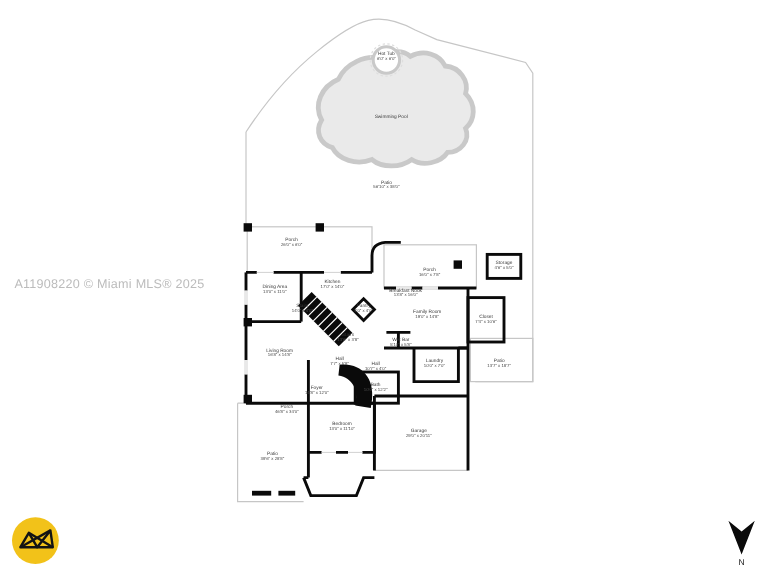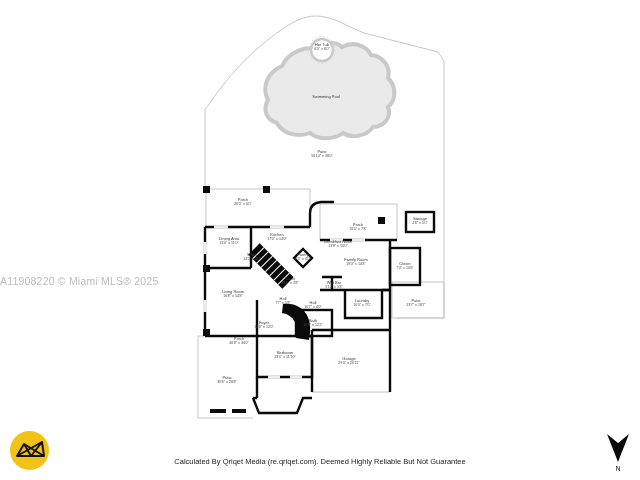--- a/index.html
+++ b/index.html
@@ -2,22 +2,22 @@
 <html><head>
 <meta charset="utf-8">
 <style>
   html,body{margin:0;padding:0;}
   .page{
     position:relative;width:640px;height:480px;background:#ffffff;overflow:hidden;
     font-family:"Liberation Sans",sans-serif;
   }
   .plan-svg{position:absolute;left:0;top:0;width:640px;height:480px;}
   .watermark{
-    position:absolute;left:0;top:231px;font-size:10.5px;color:#bcbcbc;
-    letter-spacing:.2px;white-space:nowrap;margin-top:44px;
+    position:absolute;left:12px;top:231px;font-size:10.5px;color:#bcbcbc;
+    letter-spacing:.2px;white-space:nowrap;
   }
   .rlabel{
     position:absolute;transform:translate(-50%,-50%);text-align:center;
     color:#3a3a3a;font-size:4px;line-height:1.3;white-space:nowrap;z-index:3;
   }
   .rlabel .dims{font-size:3.6px;color:#4a4a4a;}
   .footer{
     position:absolute;left:0;right:0;top:457px;text-align:center;
     font-size:7.5px;color:#222;white-space:nowrap;
   }
@@ -212,21 +212,20 @@
       <circle cx="20.5" cy="20.5" r="19.5" fill="#f2c219"></circle>
       <g stroke="#141414" stroke-width="2" fill="none" stroke-linejoin="round">
         <path d="M8,26 L15,14 L22,26 Z"></path>
         <path d="M22,26 L33,12 L35,26 Z"></path>
         <path d="M15,14 L35,26"></path>
         <path d="M8,26 L33,12"></path>
       </g>
     </svg>
   </div>
 
-  <div class="footer">Calculated By Qriqet Media (re.qriqet.com). Deemed Highly Reliable But Not Guarantee</div>
 
   <div class="compass">
     <svg viewBox="0 0 26 30" width="26" height="30" xmlns="http://www.w3.org/2000/svg">
       <path d="M2,1 L13,29 L24,1 L13,10 Z" fill="#0a0a0a"></path>
     </svg>
     <div class="n">N</div>
   </div>
 
 </div>
 

